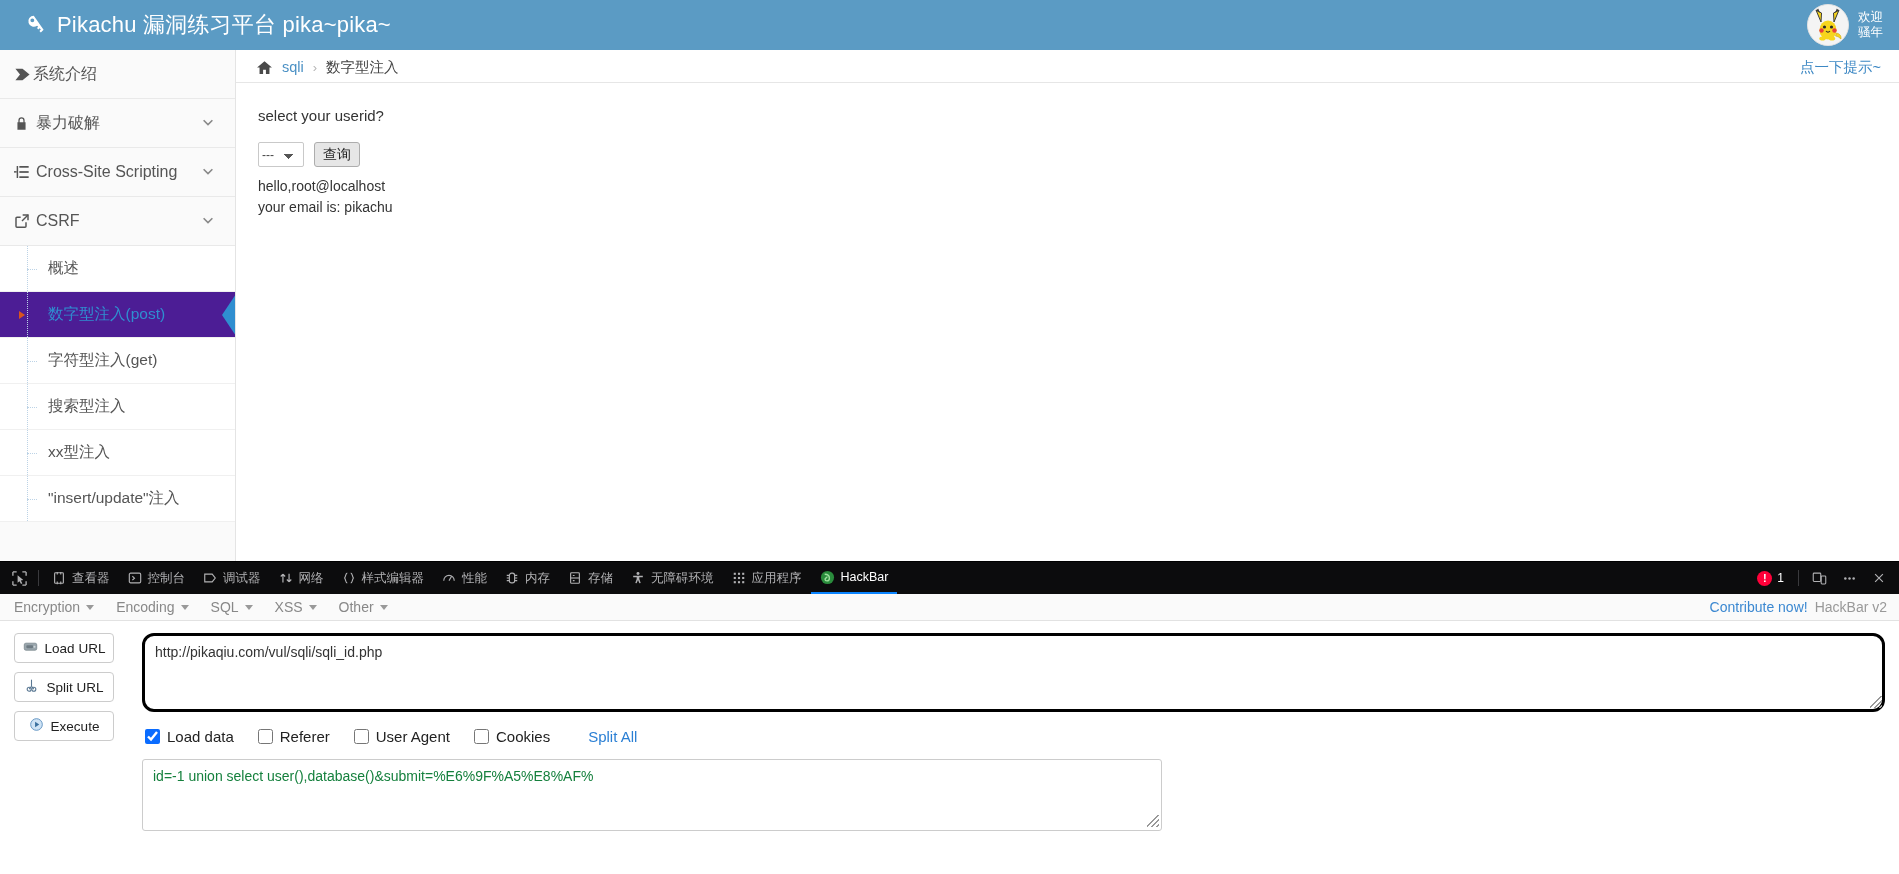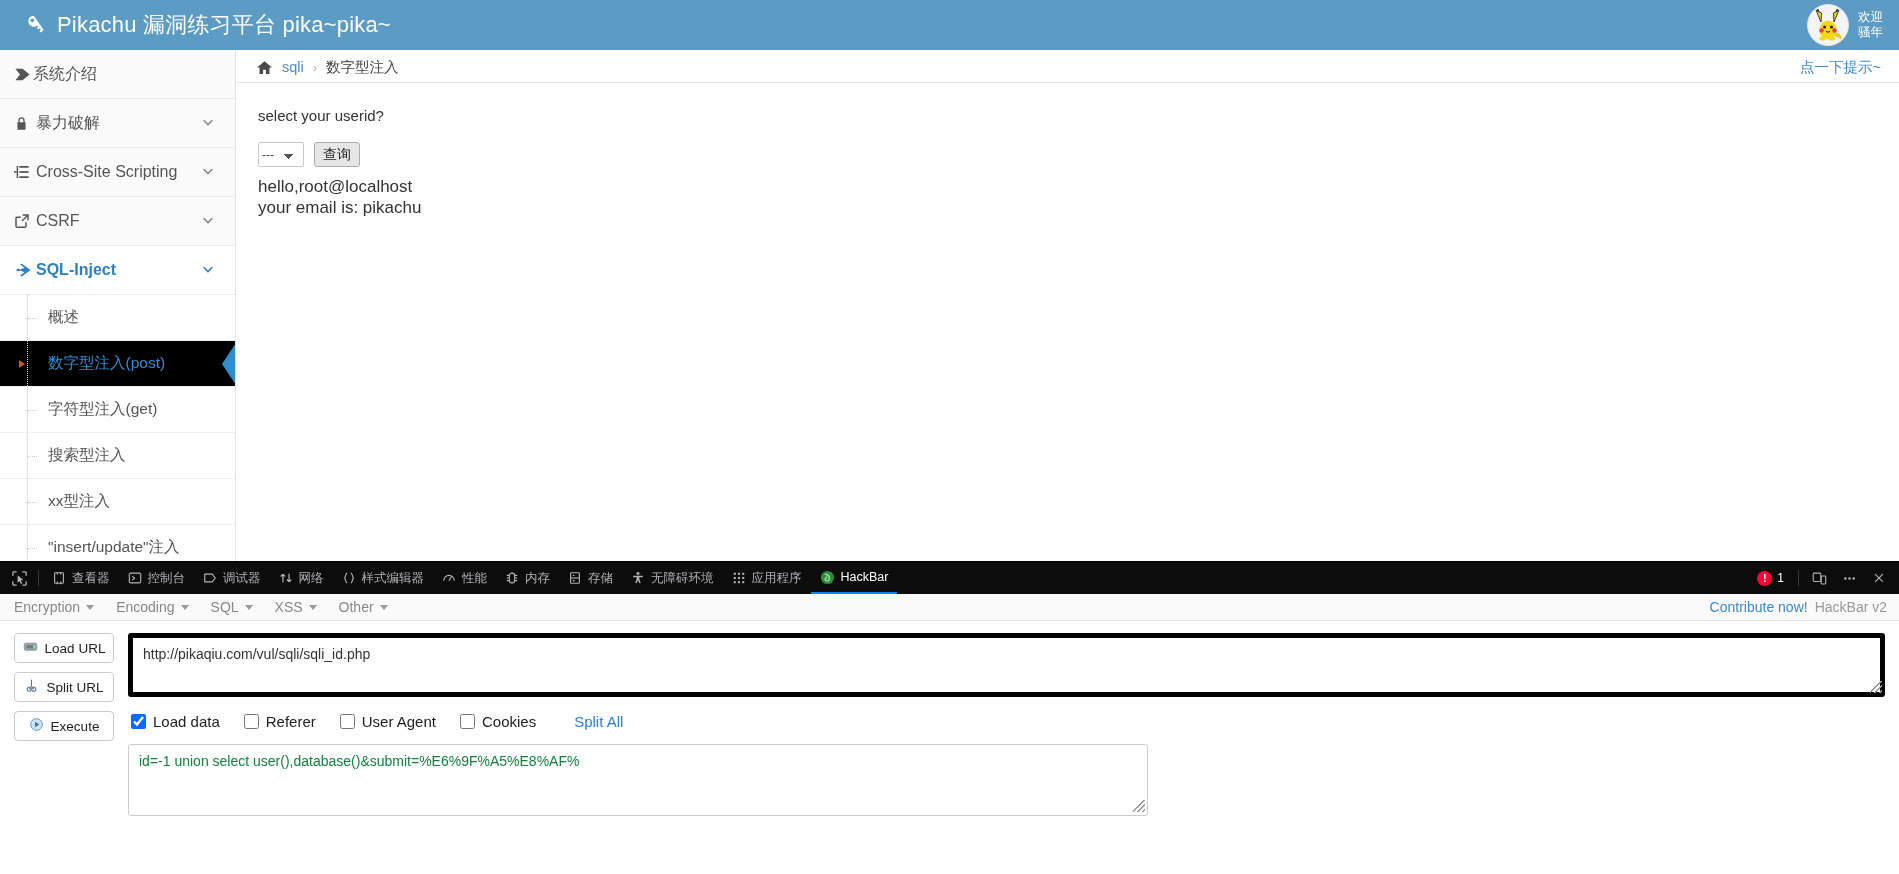--- a/index.html
+++ b/index.html
@@ -72,21 +72,21 @@
     border-bottom: 1px solid #f0f0f0; background: #fff; cursor: pointer;
   }
   .sub-item::before {
     content: ""; position: absolute; left: 27px; top: 0; bottom: 0;
     border-left: 1px dotted #bcd3e6;
   }
   .sub-item .dash {
     position: absolute; left: 27px; top: 50%; width: 10px;
     border-top: 1px dotted #bcd3e6;
   }
-  .sub-item.active { background: #000000; color: #2f8ed0; }
+  .sub-item.active { background: #4c1d95; color: #2f8ed0; }
   .sub-item.active .bullet {
     position: absolute; left: 19px; top: 50%; transform: translateY(-50%);
     width: 0; height: 0;
     border-left: 6px solid #d9541e;
     border-top: 4.5px solid transparent;
     border-bottom: 4.5px solid transparent;
   }
   .sub-item.active .edge-arrow {
     position: absolute; right: -1px; top: 50%; transform: translateY(-50%);
     width: 0; height: 0;
@@ -126,21 +126,21 @@
       linear-gradient(135deg, #555 50%, transparent 50%);
     background-position: calc(100% - 14px) 11px, calc(100% - 9px) 11px;
     background-size: 5px 5px, 5px 5px;
     background-repeat: no-repeat;
   }
   button.query {
     height: 25px; padding: 0 8px; font-size: 14px; color: #222;
     background: #e6e6e6; border: 1px solid #adadad; border-radius: 3px;
     cursor: pointer; font-family: inherit;
   }
-  .result-line { font-size: 17px; color: #333; line-height: 21px; }
+  .result-line { font-size: 14px; color: #333; line-height: 21px; }
 
   
   .devtools {
     position: absolute; left: 0; top: 561px; width: 1899px; height: 313px;
     background: #f9f9fa; border-top: 1px solid #000;
   }
   .dt-toolbar {
     height: 32px; background: #0c0c0d; display: flex; align-items: center;
     padding-left: 4px;
   }
@@ -178,30 +178,30 @@
   }
   .hb-menu {
     font-size: 14px; color: #888; cursor: pointer;
     display: flex; align-items: center; gap: 6px;
   }
   .hb-caret { width:0;height:0;border-left:4px solid transparent;border-right:4px solid transparent;border-top:5px solid #999; }
   .hb-right { margin-left: auto; padding-right: 12px; display:flex; gap:7px; align-items:center; }
   .hb-contrib { color: #3b88d1; font-size: 14px; cursor: pointer; }
   .hb-version { color: #999; font-size: 14px; }
 
-  .hb-body { display: flex; padding: 12px 14px 0 14px; gap: 14px; }
+  .hb-body { display: flex; padding: 12px 14px 0 14px; gap: 28px; }
   .hb-btncol { display: flex; flex-direction: column; gap: 9px; width: 100px; }
   .hb-btn {
     height: 30px; border: 1px solid #ccc; border-radius: 4px; background: #fff;
     display: flex; align-items: center; justify-content: center; gap: 7px;
     font-size: 13.5px; color: #222; cursor: pointer; font-family: inherit;
   }
   .hb-main { flex: 1; }
   .hb-url {
-    width: 100%; height: 64px; border: 5px solid #000000; border-radius: 3px;
+    width: 100%; height: 79px; border: 3px solid #000000; border-radius: 12px;
     padding: 8px 10px; font-size: 14px; color: #333; resize: none;
     font-family: inherit; outline: none;
   }
   .hb-checkrow {
     display: flex; align-items: center; gap: 8px; margin: 12px 0 14px 3px;
     font-size: 15px; color: #222;
   }
   .hb-check { display: flex; align-items: center; gap: 7px; margin-right: 16px; cursor: pointer; }
   .hb-check input { width: 15px; height: 15px; margin: 0; accent-color: #0a6cff; cursor: pointer; }
   .hb-clear { color: #2a7fd4; font-size: 15px; cursor: pointer; margin-left: 14px; }
@@ -310,33 +310,20 @@
         </svg>
       </span>
       <span class="ni-label">CSRF</span>
       <span class="ni-caret">
         <svg viewBox="0 0 16 16" width="14" height="14" fill="none" stroke="#888" stroke-width="1.8">
             <path d="M3 6l5 5 5-5"></path>
           </svg>
       </span>
     </div>
 
-    <div class="nav-item active">
-      <span class="ni-icon">
-        <svg viewBox="0 0 24 24" width="18" height="18" fill="#2f7fc1">
-          <path d="M2 12l4-2 2 1.3L14 9 8 4.5l2.5-1L22 11.9 10.5 20.5 8 19.5 14 15l-6-2.3-2 1.3-4-2z"></path>
-        </svg>
-      </span>
-      <span class="ni-label">SQL-Inject</span>
-      <span class="ni-caret">
-        <svg viewBox="0 0 16 16" width="14" height="14" fill="none" stroke="#2f7fc1" stroke-width="1.8">
-            <path d="M3 6l5 5 5-5"></path>
-          </svg>
-      </span>
-    </div>
 
     <div class="subnav">
       <div class="sub-item">
         <span class="dash"></span>
         <span>概述</span>
       </div>
       <div class="sub-item active">
         <span class="bullet"></span>
         <span>数字型注入(post)</span>
         <span class="edge-arrow"></span>

